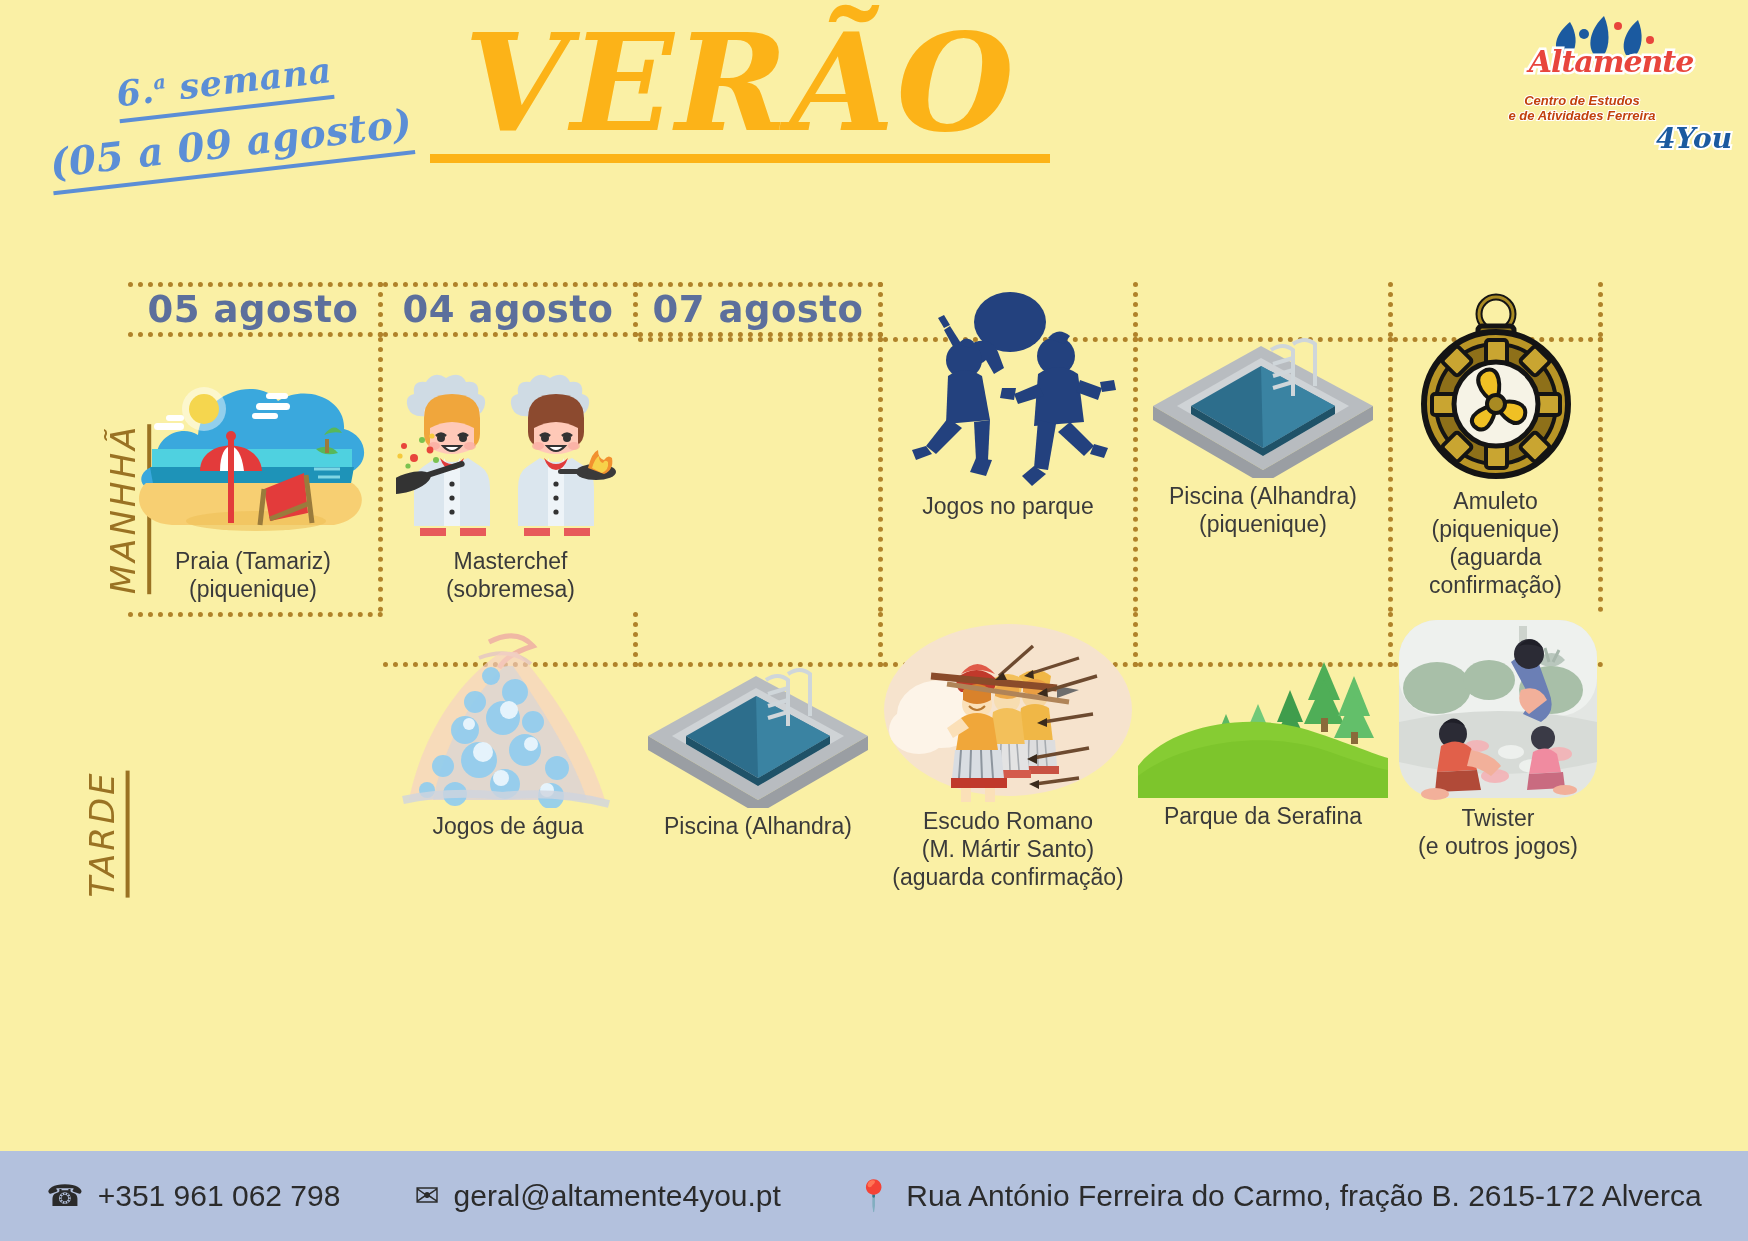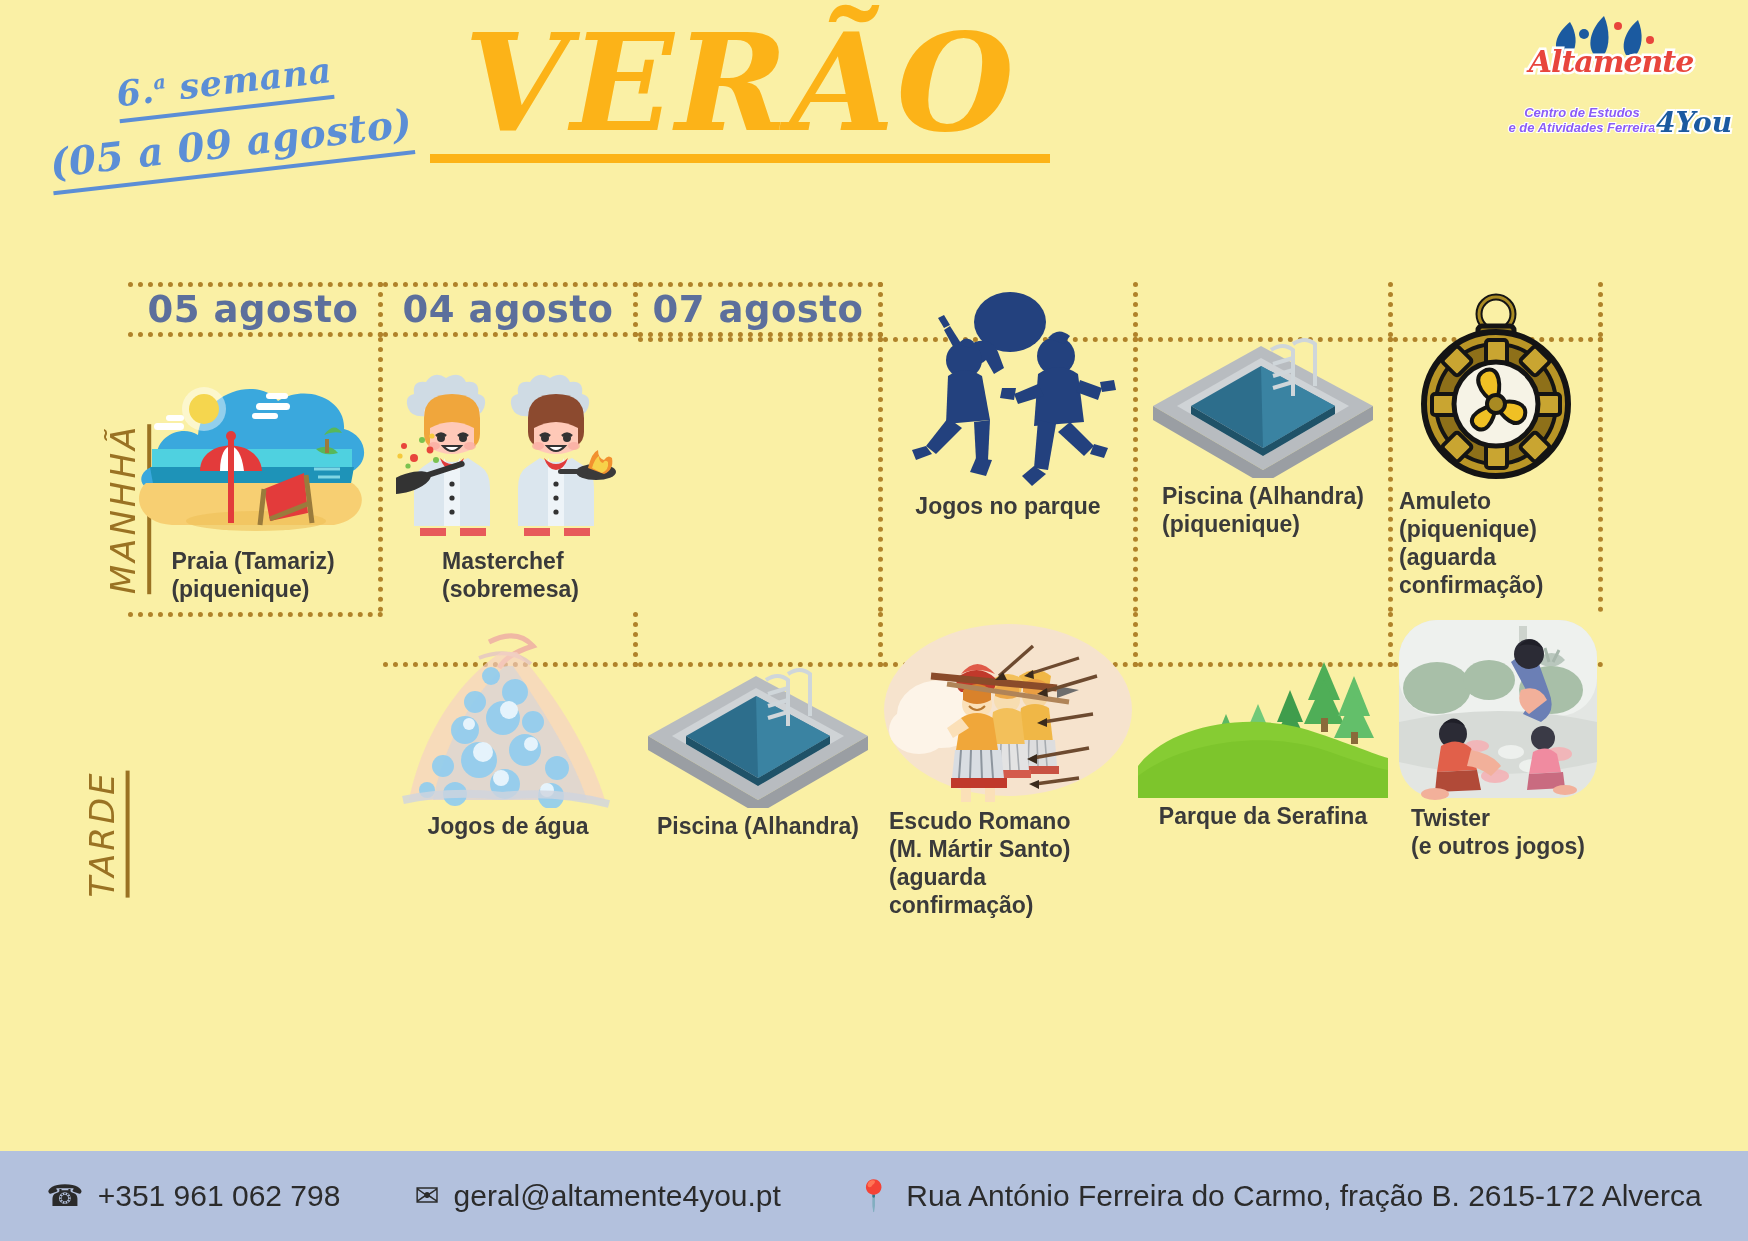--- a/index.html
+++ b/index.html
@@ -43,27 +43,27 @@
   .logo { position: absolute; right: 12px; top: 14px; width: 250px; height: 136px; }
   .logo .drops { position:absolute; left: 62px; top: 0; width: 120px; height: 42px; }
   .logo .name {
     position: absolute; left: 0; top: 30px; width: 250px; text-align: center;
     font-family: "DejaVu Serif", serif; font-style: italic; font-weight: bold;
     font-size: 30px; color: #e8453c;
     -webkit-text-stroke: 5px #ffffff; paint-order: stroke fill;
     letter-spacing: -1px;
   }
   .logo .sub {
-    position: absolute; left: 6px; top: 92px; width: 180px; text-align: center;
+    position: absolute; left: 6px; top: 80px; width: 180px; text-align: center;
     font-family: "Liberation Sans", sans-serif; font-weight: bold; font-style: italic;
-    font-size: 13px; color: #8b5cf6; line-height: 1.12;
+    font-size: 13px; color: #c2410c; line-height: 1.12;
     -webkit-text-stroke: 2.2px #ffffff; paint-order: stroke fill;
   }
   .logo .fouryou {
-    position: absolute; right: 4px; top: 92px;
+    position: absolute; right: 4px; top: 108px;
     font-family: "DejaVu Serif", serif; font-weight: bold; font-style: italic;
     font-size: 28px; color: #1b5aa0;
     -webkit-text-stroke: 4px #ffffff; paint-order: stroke fill;
   }
 
   
   .grid {
     position: absolute; left: 128px; top: 282px;
     width: 1378px; height: 715px;
     display: grid;
@@ -82,22 +82,22 @@
   }
   .cell {
     position: relative;
     display: flex; flex-direction: column;
     align-items: center; justify-content: flex-start;
     padding-top: 6px;
   }
   .art { width: 100%; height: 200px; display:flex; align-items:center; justify-content:center; }
   .cap {
     font-family: "Liberation Sans", sans-serif;
-    font-size: 23px; color: #3a3a3a; line-height: 1.22;
-    padding: 4px 6px 0 6px; white-space: pre-line; font-weight: bold;
+    font-size: 23px; color: #3a3a3a; text-align: center; line-height: 1.22;
+    padding: 4px 6px 0 6px; white-space: pre-line;
   }
   .art.small { height: 190px; }
 
   
   .side {
     position: absolute; left: 42px;
     font-family: "DejaVu Sans", sans-serif; font-style: italic;
     font-size: 34px; color: #9a7223; letter-spacing: 3px;
     transform-origin: center center;
     white-space: nowrap;

